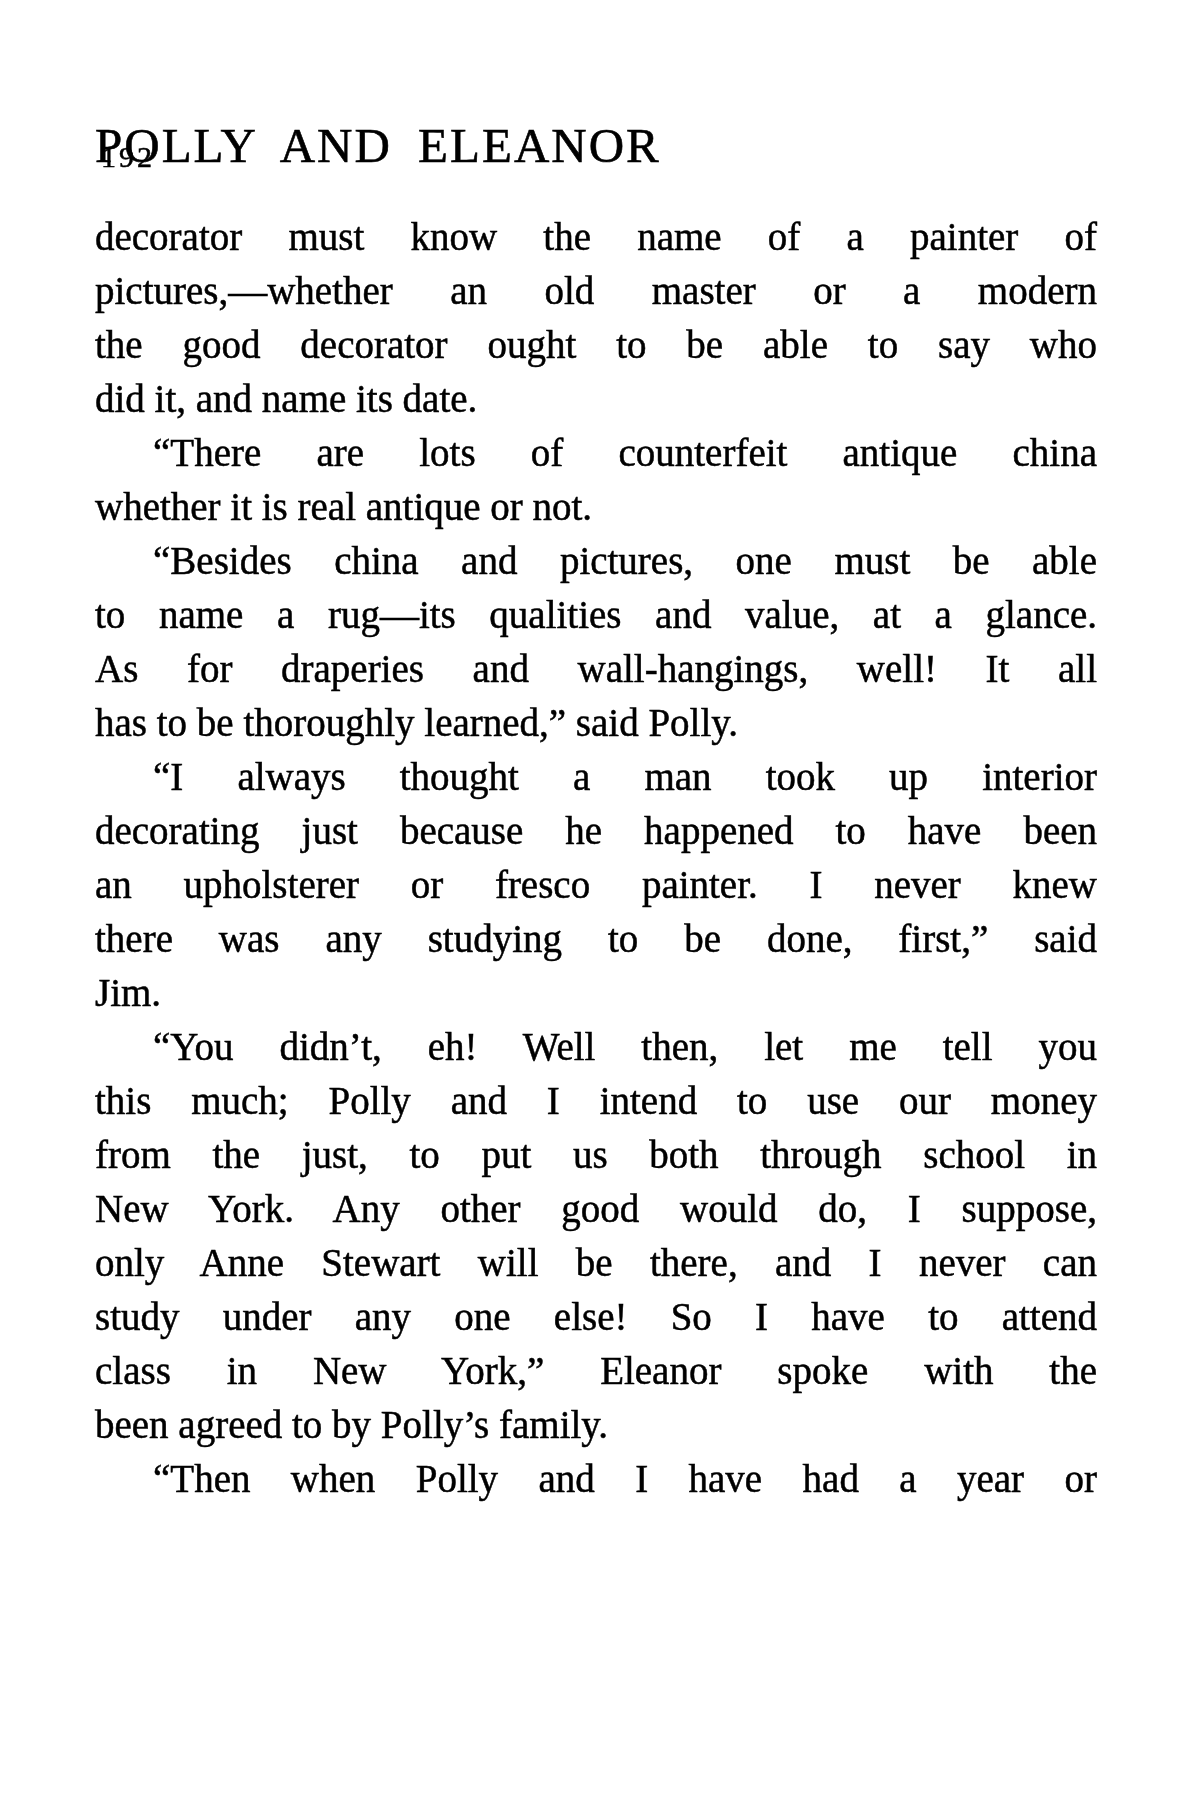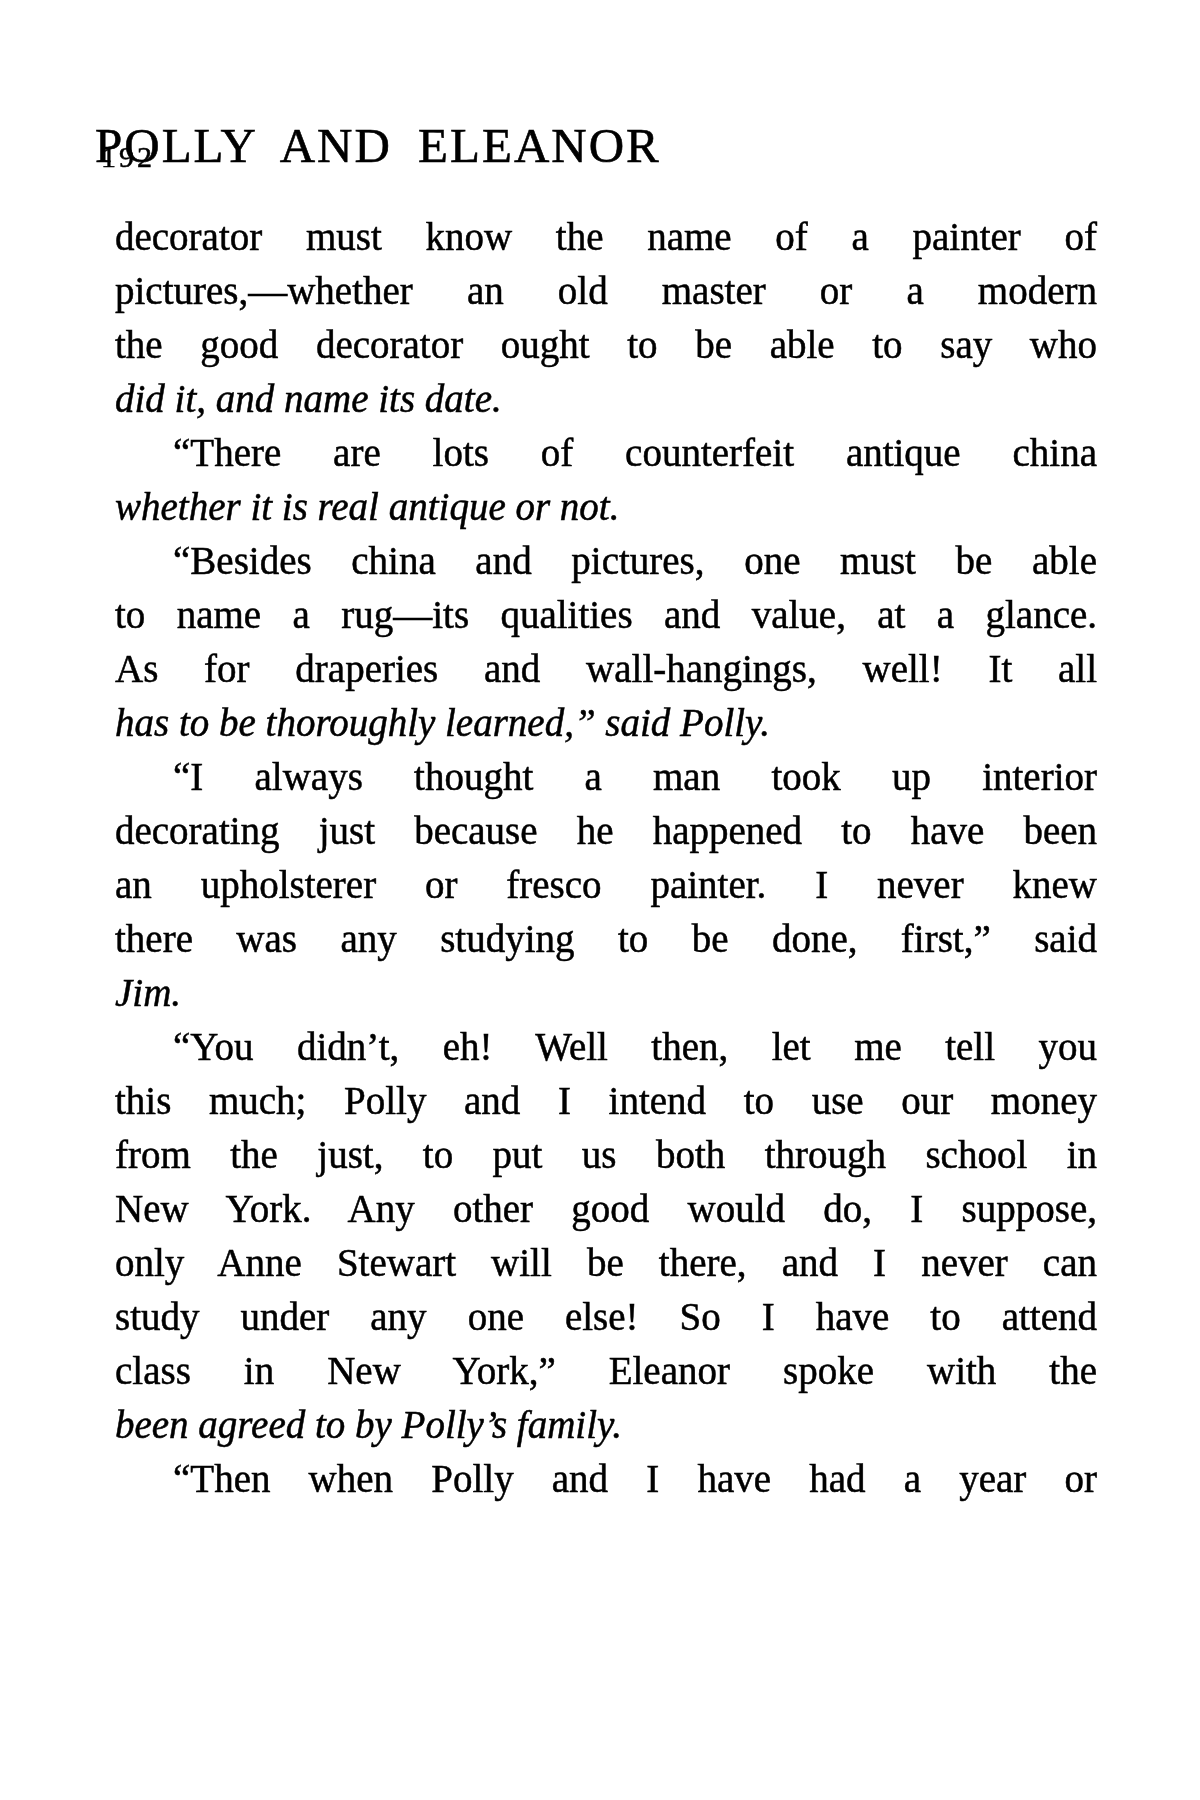--- a/index.html
+++ b/index.html
@@ -55,30 +55,28 @@
     left: 95px;
     top: 210px;
     width: 1002px;
   }
   .line {
     font-size: 39px;
     line-height: 54px;
     height: 54px;
     text-align: justify;
     text-align-last: justify;
-    margin-left: 20px;
     -webkit-text-stroke: 0.5px currentColor;
   }
   .line.indent {
     text-indent: 58px;
   }
   .line.end {
     text-align: left;
     text-align-last: left;
-    font-style: italic;
   }
 </style>
 </head>
 <body style="--ink: #000000; --paper: #ffffff;">
 
 <div class="page">
   <header class="page-header">
     <span class="page-number">192</span>
     <span class="page-title">POLLY AND ELEANOR</span>
   </header>

